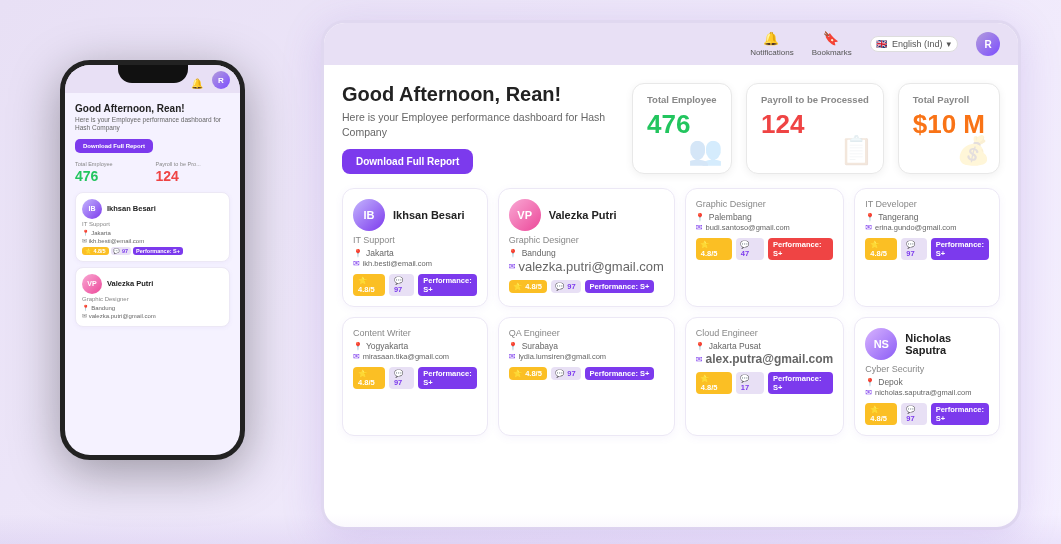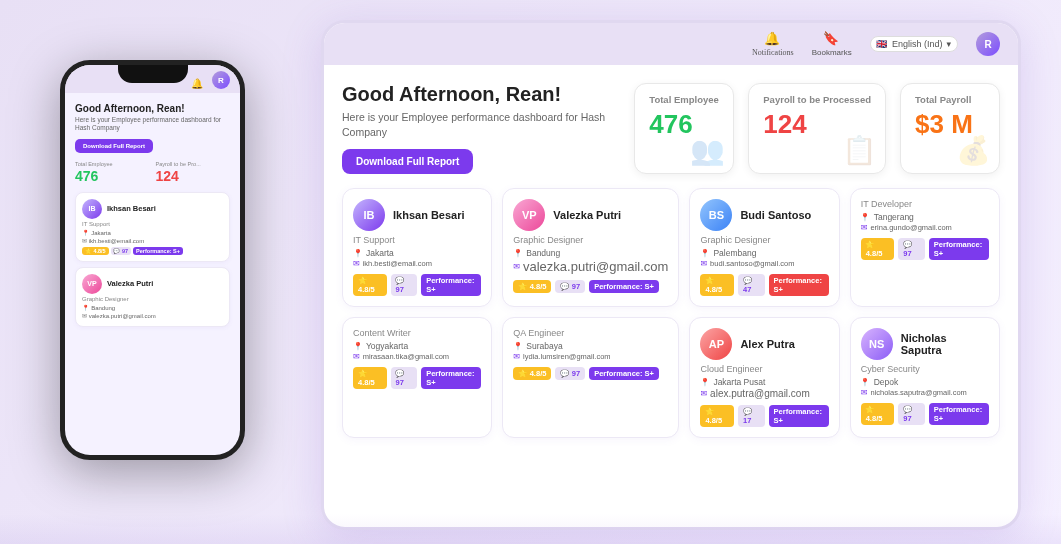--- a/index.html
+++ b/index.html
@@ -425,21 +425,21 @@
   </style>
 </head>
 <body>
 
 <div class="scene">
 
   <div class="tablet">
     <div class="tablet-topbar">
       <div class="topbar-item">
         <span class="icon-sym">🔔</span>
-        <span style="font-size:8px;font-family:Liberation Serif, serif;">Notifications</span>
+        <span style="font-size:8px;">Notifications</span>
       </div>
       <div class="topbar-item">
         <span class="icon-sym">🔖</span>
         <span style="font-size:8px;">Bookmarks</span>
       </div>
       <div class="lang-badge">
         <span>🇬🇧</span>
         <span>English (Ind)</span>
         <span>▾</span>
       </div>
@@ -464,21 +464,21 @@
         </div>
 
         <div class="stat-card">
           <div class="stat-label">Payroll to be Processed</div>
           <div class="stat-value stat-red">124</div>
           <div class="stat-icon">📋</div>
         </div>
 
         <div class="stat-card">
           <div class="stat-label">Total Payroll</div>
-          <div class="stat-value stat-orange">$3 M</div>
+          <div class="stat-value stat-orange">$10 M</div>
           <div class="stat-icon">💰</div>
         </div>
       </div>
 
       <div class="employee-grid">
       <div class="emp-card">
     <div class="emp-header">
       <div class="emp-avatar" style="background:linear-gradient(135deg,#c4b5fd,#7c3aed)">IB</div>
       <div class="emp-name">Ikhsan Besari</div>
     </div>
@@ -511,24 +511,20 @@
       <span class="dot">✉</span>
       <span style="font-size:13px;">valezka.putri@gmail.com</span>
     </div>
     <div class="emp-badges">
       <span class="badge-rating">⭐ 4.8/5</span>
       <span class="badge-count">💬 97</span>
       <span class="badge-perf">Performance: S+</span>
     </div>
   </div>
           <div class="emp-card">
-    <div class="emp-header">
-      <div class="emp-avatar" style="background:linear-gradient(135deg,#93c5fd,#3b82f6)">BS</div>
-      <div class="emp-name">Budi Santoso</div>
-    </div>
     <div class="emp-role">Graphic Designer</div>
     <div class="emp-info-row">
       <span class="dot">📍</span>
       <span>Palembang</span>
     </div>
     <div class="emp-info-row">
       <span class="dot">✉</span>
       <span style="font-size:7.5px;">budi.santoso@gmail.com</span>
     </div>
     <div class="emp-badges">
@@ -579,32 +575,28 @@
       <span class="dot">✉</span>
       <span style="font-size:7.5px;">lydia.lumsiren@gmail.com</span>
     </div>
     <div class="emp-badges">
       <span class="badge-rating">⭐ 4.8/5</span>
       <span class="badge-count">💬 97</span>
       <span class="badge-perf">Performance: S+</span>
     </div>
   </div>
           <div class="emp-card">
-    <div class="emp-header">
-      <div class="emp-avatar" style="background:linear-gradient(135deg,#fca5a5,#ef4444)">AP</div>
-      <div class="emp-name">Alex Putra</div>
-    </div>
     <div class="emp-role">Cloud Engineer</div>
     <div class="emp-info-row">
       <span class="dot">📍</span>
       <span>Jakarta Pusat</span>
     </div>
     <div class="emp-info-row">
       <span class="dot">✉</span>
-      <span style="font-size:10px;">alex.putra@gmail.com</span>
+      <span style="font-size:12px;font-weight:bold;">alex.putra@gmail.com</span>
     </div>
     <div class="emp-badges">
       <span class="badge-rating">⭐ 4.8/5</span>
       <span class="badge-count">💬 17</span>
       <span class="badge-perf">Performance: S+</span>
     </div>
   </div>
           <div class="emp-card">
     <div class="emp-header">
       <div class="emp-avatar" style="background:linear-gradient(135deg,#d8b4fe,#8b5cf6)">NS</div>

